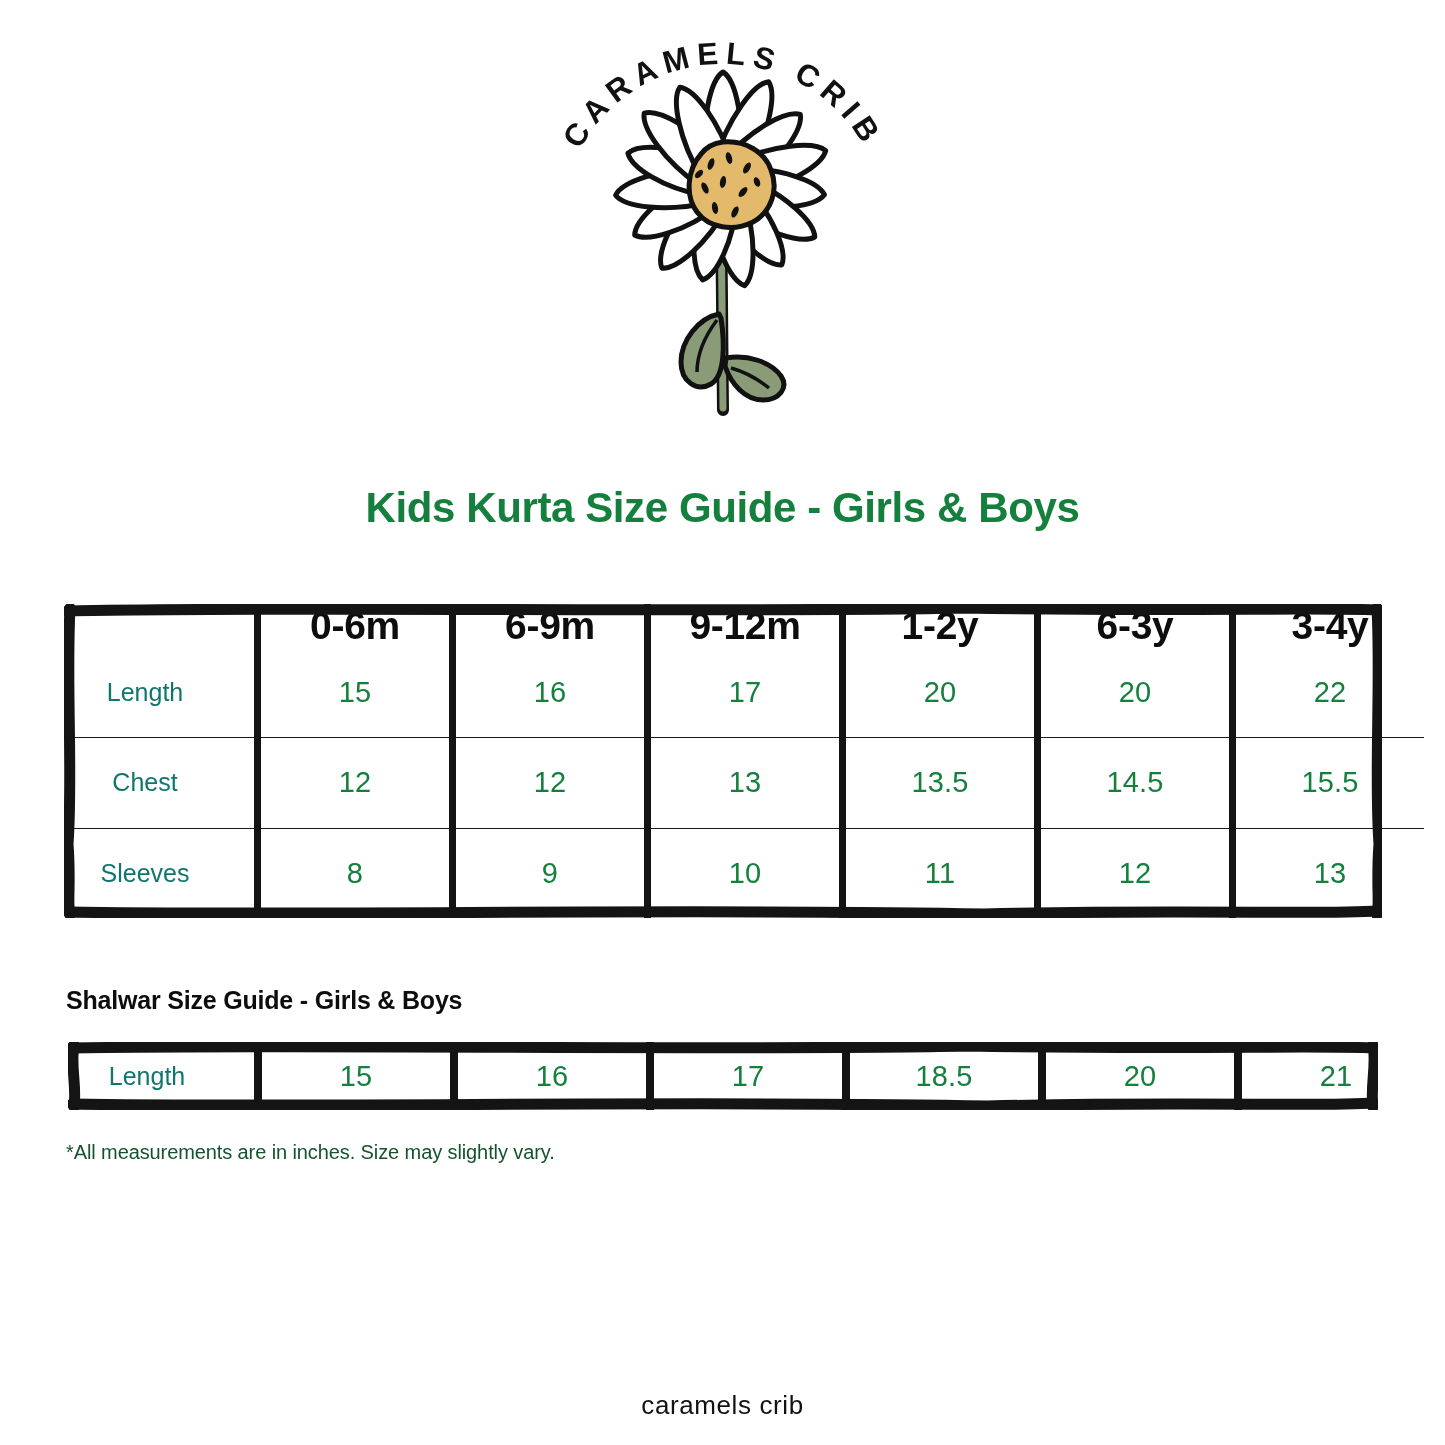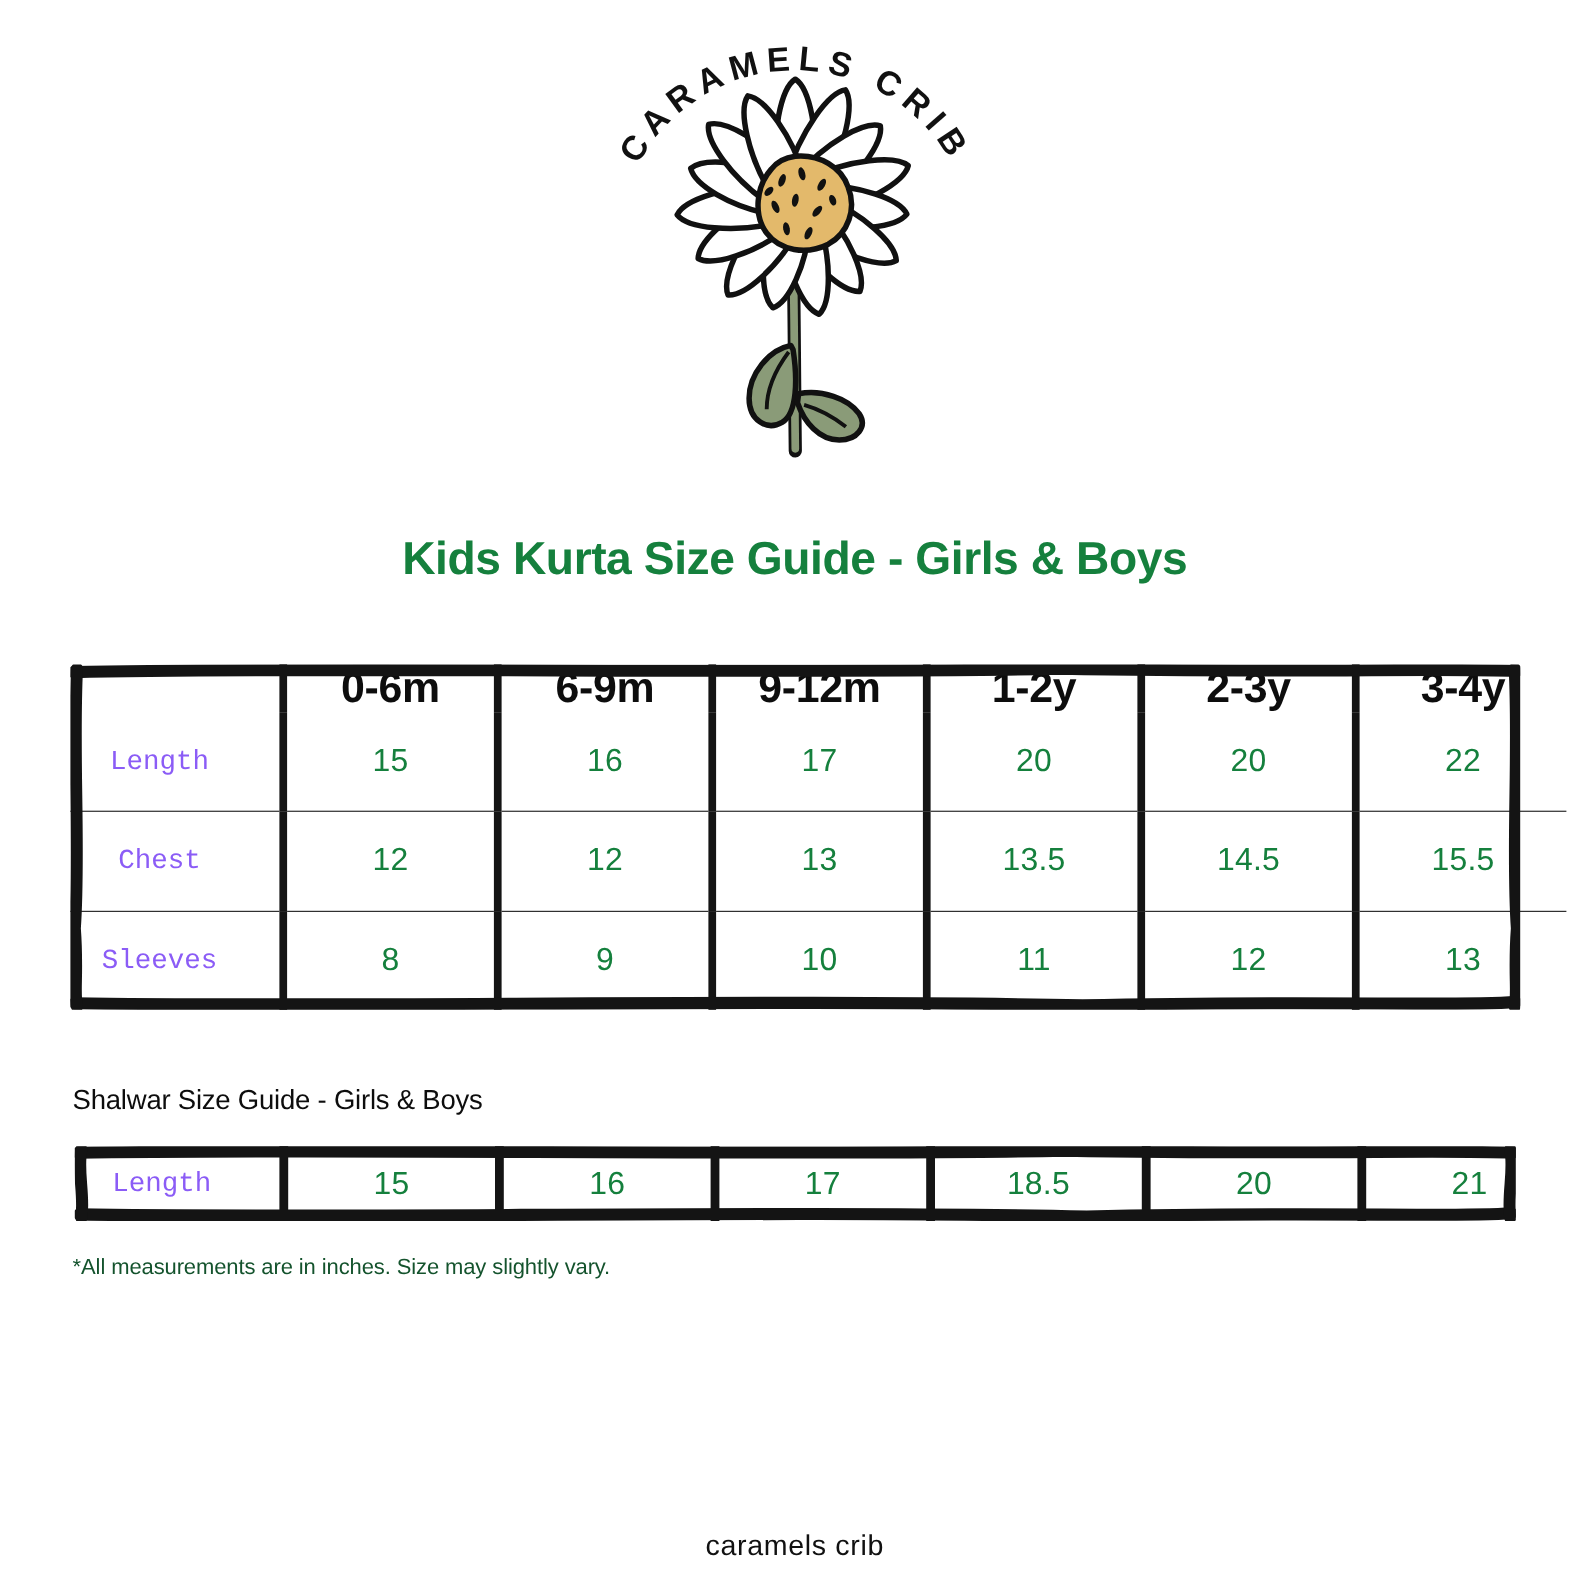--- a/index.html
+++ b/index.html
@@ -37,21 +37,21 @@
     font-weight: 700;
     letter-spacing: -0.4px;
     color: #15803d;
   }
 
   .sub-title {
     position: absolute;
     left: 66px;
     top: 986px;
     font-size: 25px;
-    font-weight: 400;
+    font-weight: 700;
     letter-spacing: -0.2px;
     color: #0d0d0d;
   }
 
   
   .table-outer {
     position: absolute;
     background: #ffffff;
     box-sizing: border-box;
   }
@@ -110,25 +110,24 @@
 
   .hdr {
     font-size: 39px;
     font-weight: 700;
     color: #0d0d0d;
     letter-spacing: -0.3px;
   }
   .rowlabel {
     font-size: 25px;
     font-weight: 400;
-    color: #8b5cf6;
+    color: #0f766e;
     text-align: right;
     padding-right: 28px !important;
     box-sizing: border-box;
-    font-family: Liberation Mono, monospace;
   }
   .val {
     font-size: 29px;
     font-weight: 400;
     color: #15803d;
     letter-spacing: 0.2px;
   }
   .shalwar-table .rowlabel { font-size: 25px; }
   .shalwar-table .val { font-size: 29px; }
 
@@ -258,21 +257,21 @@
 
 <div class="table-outer kurta-table">
   <table class="grid">
     <thead>
       <tr>
         <th class="col-label"></th>
         <th class="col-size hdr">0-6m</th>
         <th class="col-size hdr">6-9m</th>
         <th class="col-size hdr">9-12m</th>
         <th class="col-size hdr">1-2y</th>
-        <th class="col-size hdr">2-3y</th>
+        <th class="col-size hdr">6-3y</th>
         <th class="col-size hdr">3-4y</th>
       </tr>
     </thead>
     <tbody>
       <tr>
         <td class="rowlabel">Length</td>
         <td class="val">15</td>
         <td class="val">16</td>
         <td class="val">17</td>
         <td class="val">20</td>

